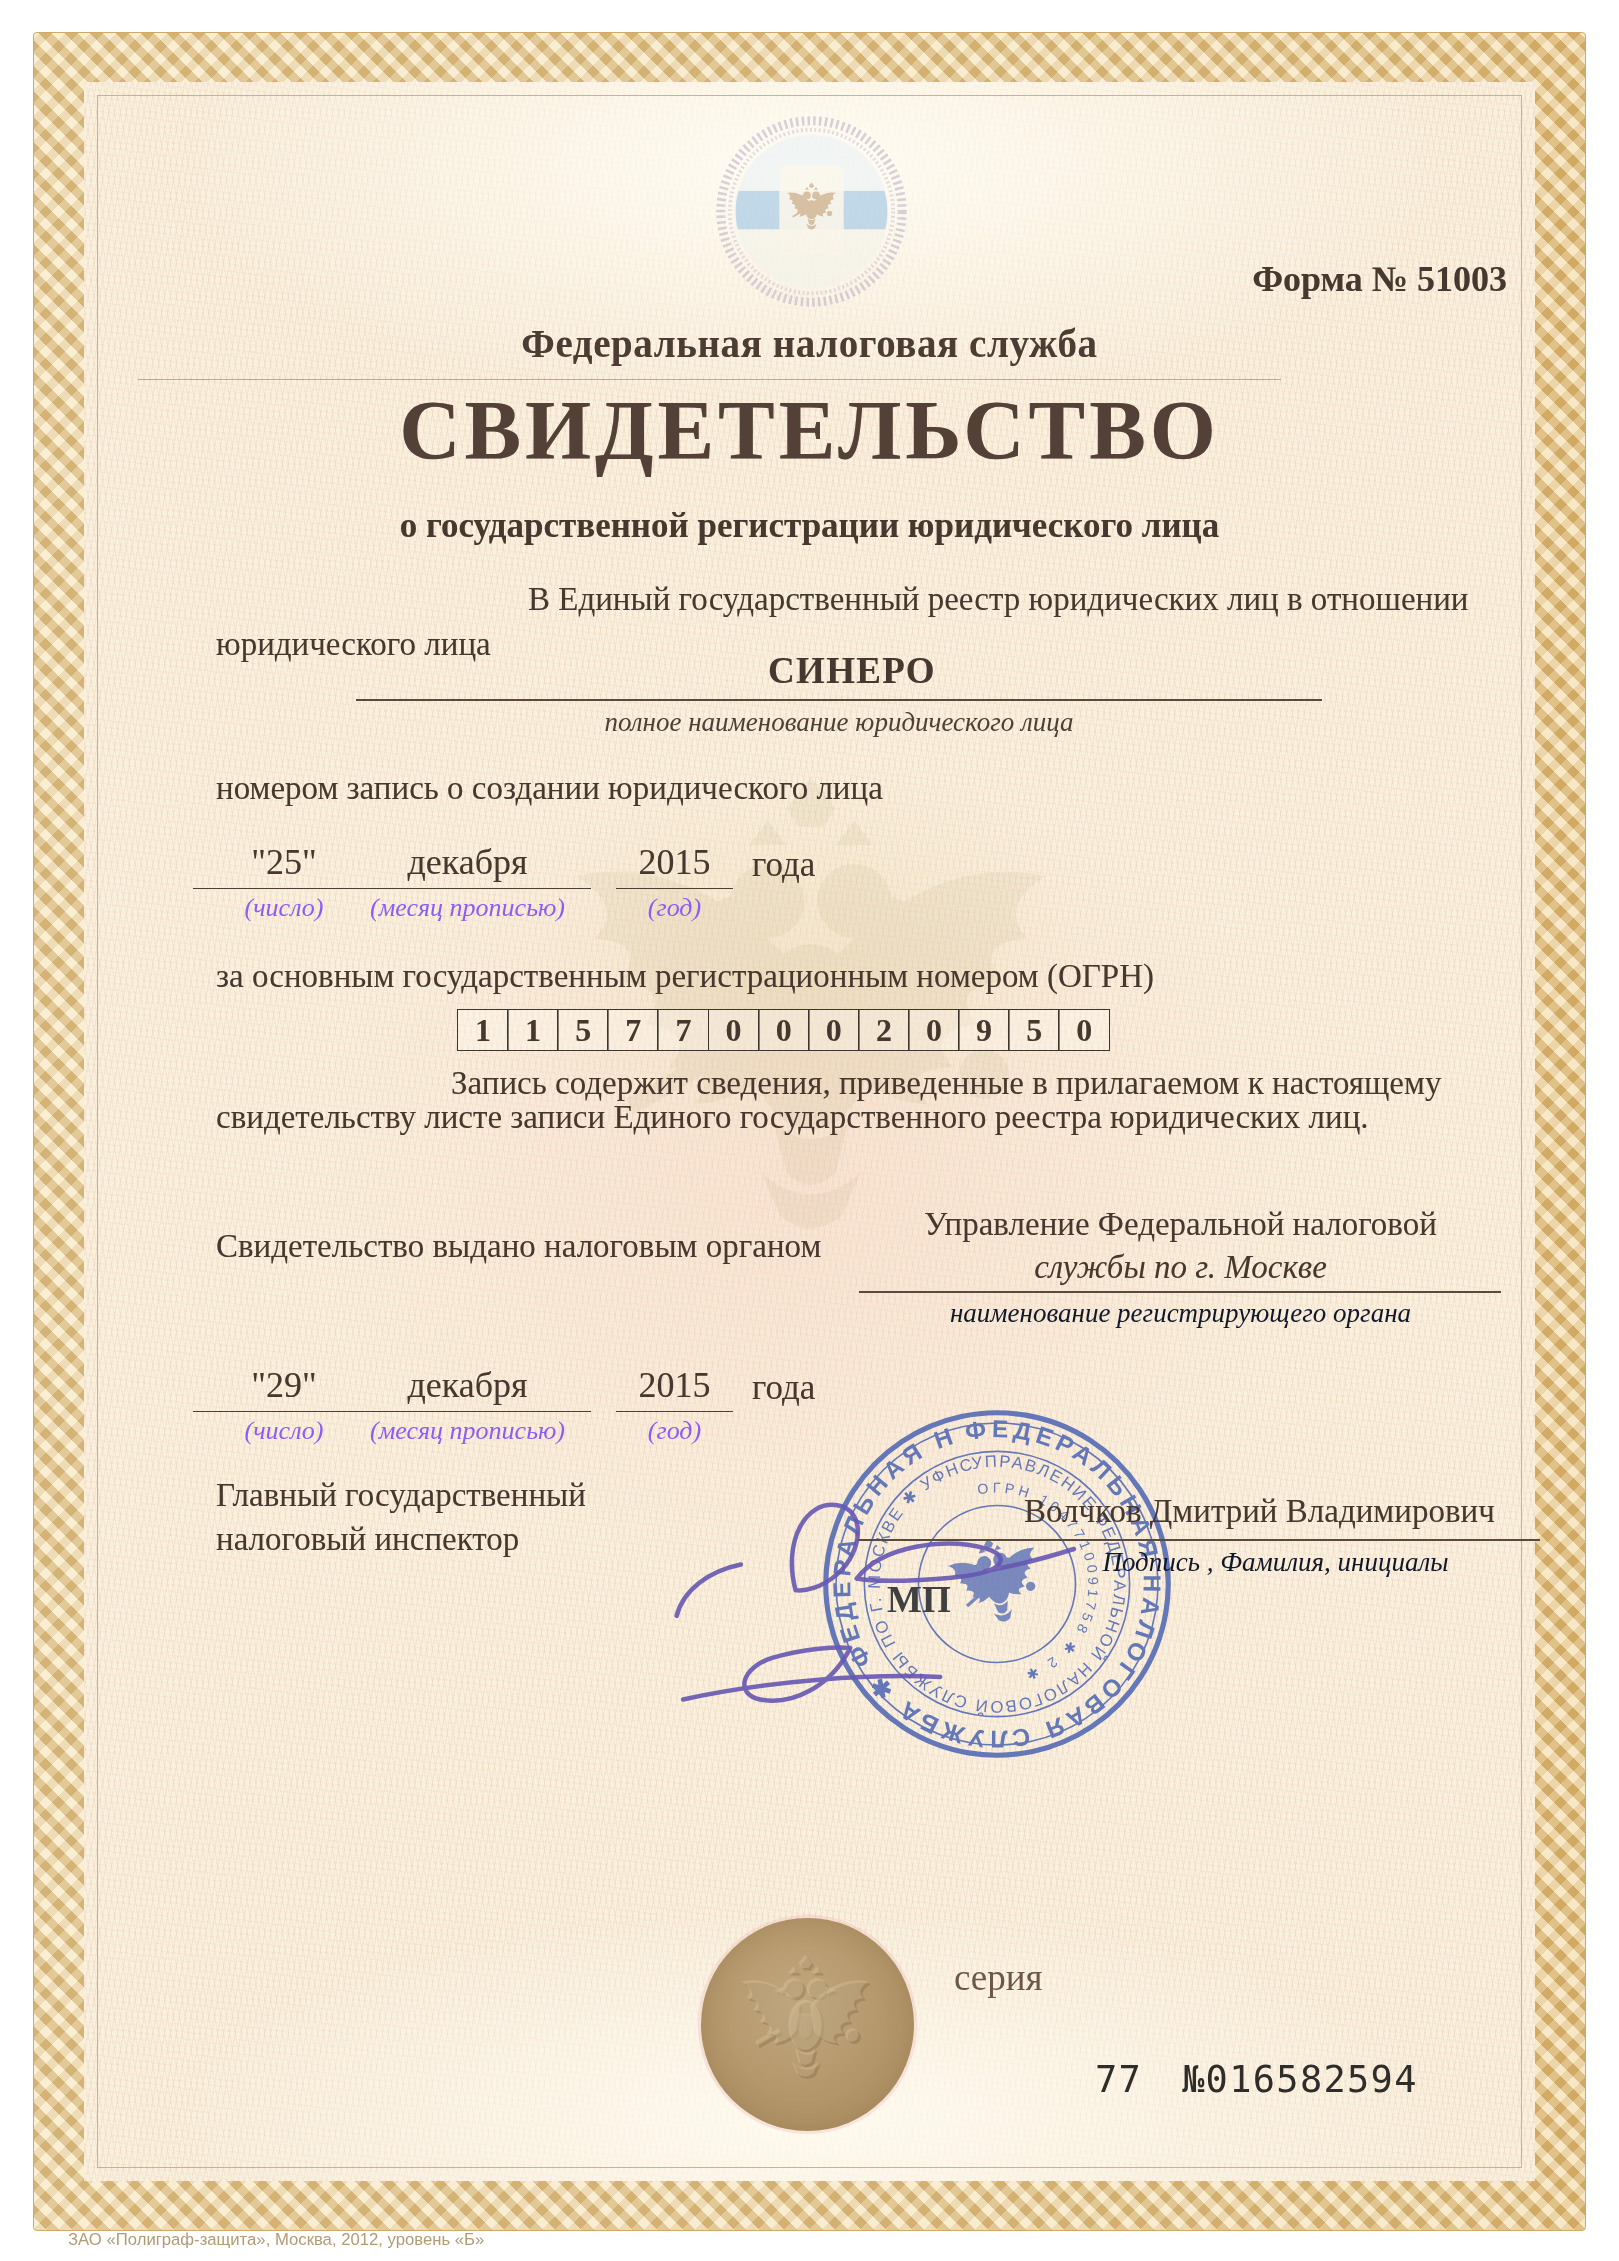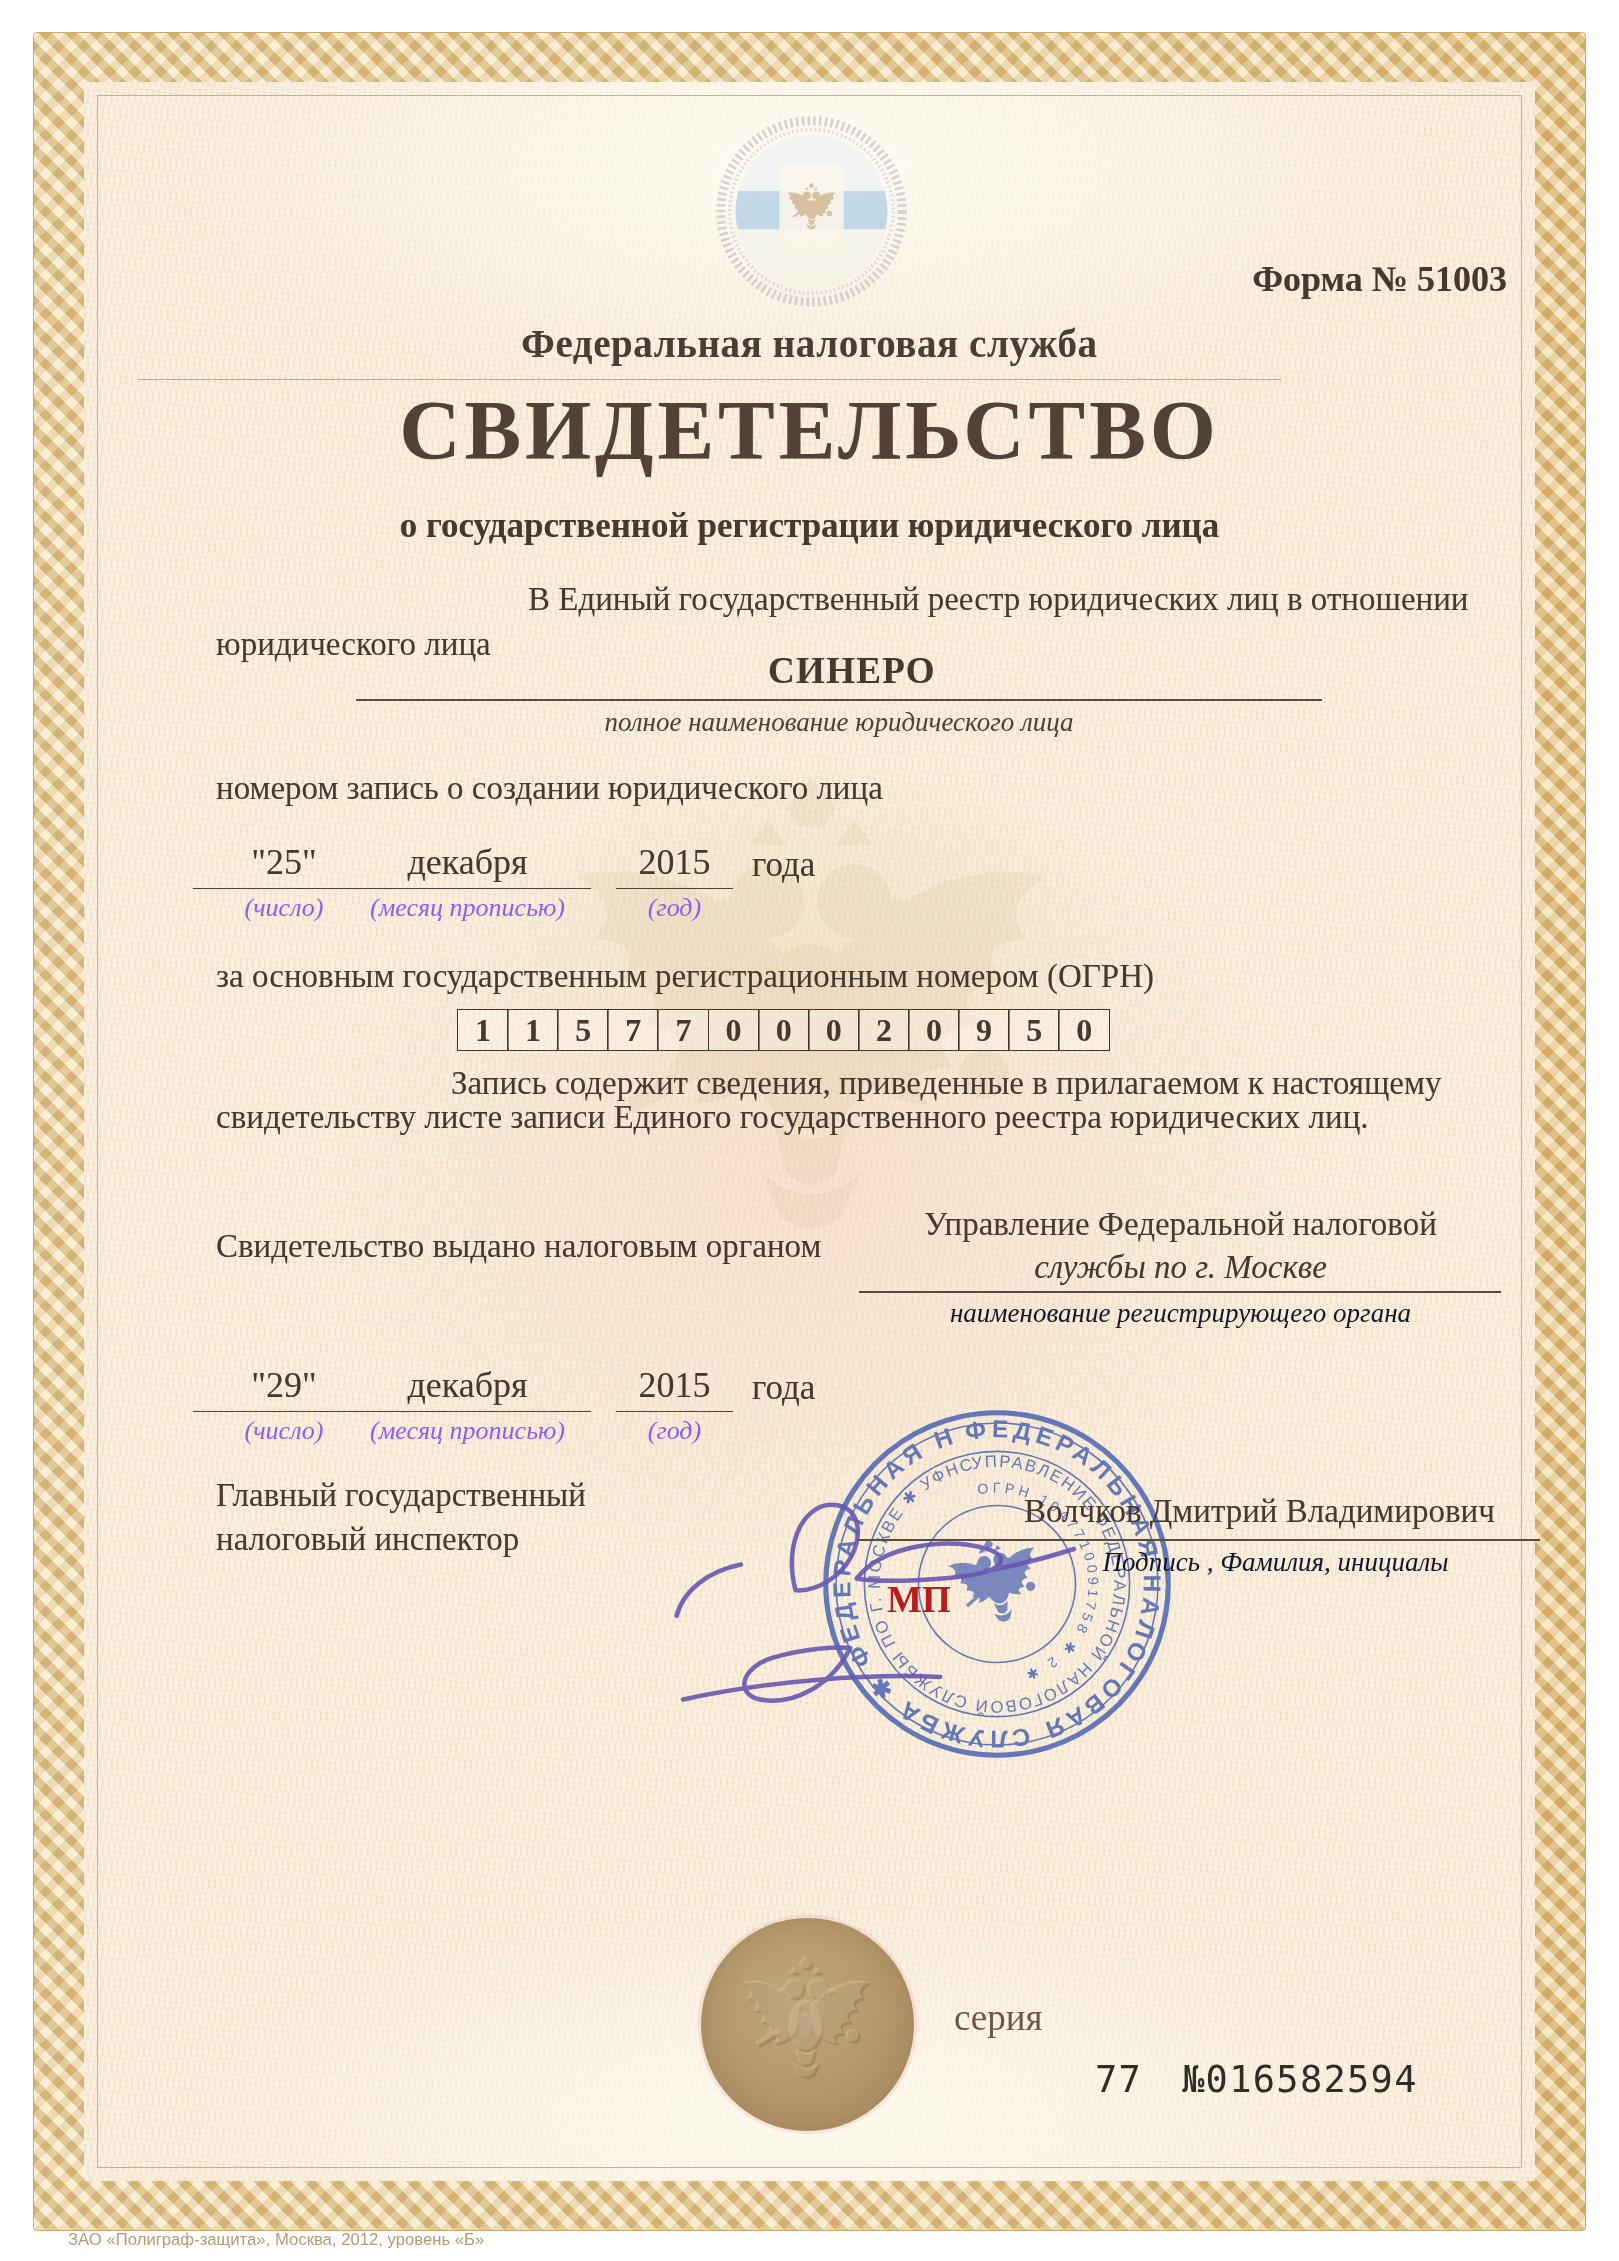--- a/index.html
+++ b/index.html
@@ -43,21 +43,21 @@
   .fieldgroup{position:absolute;text-align:center;}
   .fg-value{font-size:36px;padding-bottom:5.2px;border-bottom:1.9px solid #4c3f34;}
   .fg-caption{font-size:26px;font-style:italic;padding-top:3.9px;color:#8b5cf6;}
   .year-word{font-size:35px;}
   .ogrn-boxes{position:absolute;display:flex;}
   .ogrn-cell{width:50px;height:40px;border:1.9px solid #3e362c;margin-left:-1.9px;
     display:flex;align-items:center;justify-content:center;font-size:32px;font-weight:bold;background:rgba(255,252,244,.35);}
   .ogrn-cell:first-child{margin-left:0;}
   .authority{text-align:center;font-size:33px;}
   .caption-sm{font-size:27px;font-style:italic;color:#0f172a;text-align:center;}
-  .mp{font-size:37px;font-weight:bold;color:#b91c1c;}
+  .mp{font-size:37px;font-weight:bold;color:#404040;}
   .series-label{font-size:37px;color:#6d5844;}
   .series-num{font-family:"DejaVu Sans Mono",monospace;font-size:37px;color:#2f2d29;letter-spacing:1.3px;}
   .printer{font-family:"Liberation Sans",sans-serif;font-size:16.7px;color:rgba(172,150,112,.95);}
 
   .emblem{left:715px;top:115px;width:193px;height:193px;opacity:.5;filter:blur(0.4px);}
   .watermark{left:502px;top:683px;width:618px;height:683px;opacity:.065;}
   .stamp{left:791px;top:1378px;width:412px;height:412px;opacity:.88;transform:rotate(-12deg);}
   .signature{left:612px;top:1468px;width:515px;height:270px;}
   .goldseal{left:701px;top:1918px;width:213px;height:213px;border-radius:50%;
     background:radial-gradient(circle at 45% 40%, #c3a77d 0%, #b3966a 55%, #a98c60 100%);
@@ -228,20 +228,20 @@
     </g>
   </svg>
 
   <div class="abs goldseal">
     <svg viewBox="0 0 100 100">
       <use href="#eagle" fill="rgba(90,70,40,.45)"></use>
       <use href="#eagle" x="-1.5" y="-1.5" fill="rgba(255,240,210,.35)"></use>
     </svg>
   </div>
 
-  <div class="abs series-label" style="left:954px;top:1996px;">серия</div>
+  <div class="abs series-label" style="left:954px;top:1956px;">серия</div>
   <div class="abs series-num" style="left:1095px;top:2058px;">77</div>
   <div class="abs series-num" style="left:1182px;top:2058px;">№016582594</div>
 
   <div class="abs printer" style="left:68px;top:2230px;">ЗАО «Полиграф-защита», Москва, 2012, уровень «Б»</div>
 
 </div>
 
 
 </body></html>

